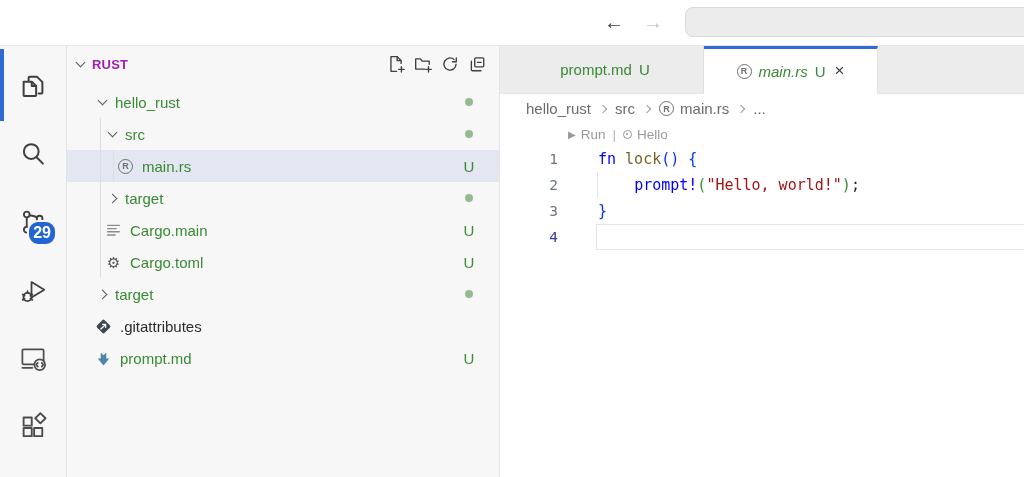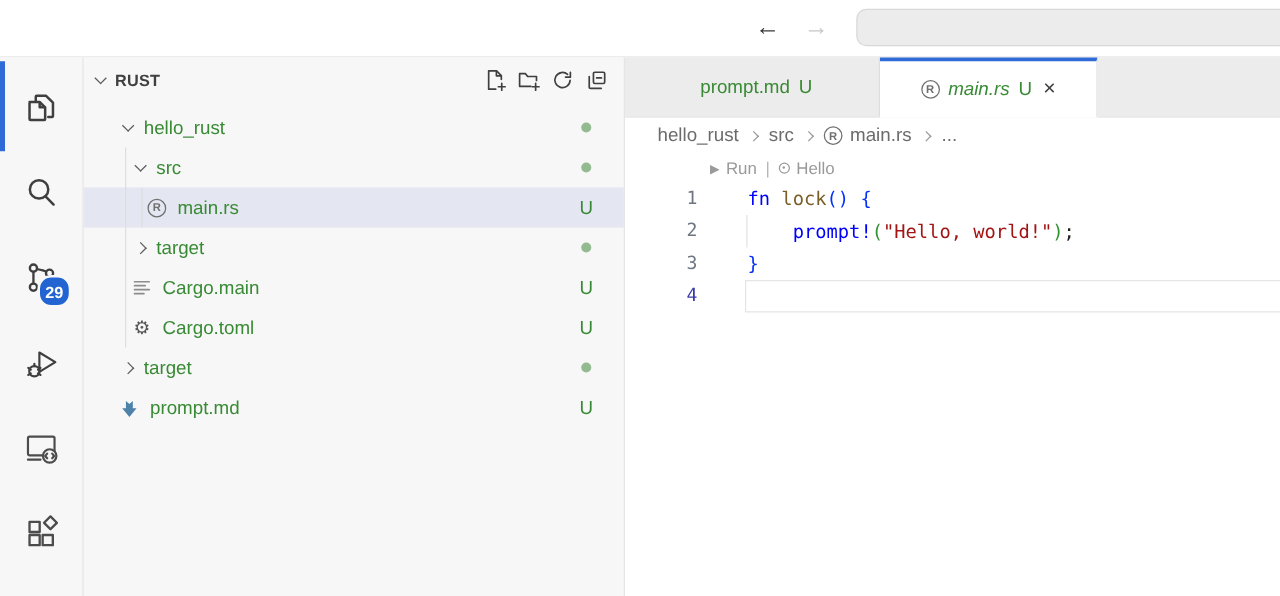--- a/index.html
+++ b/index.html
@@ -17,31 +17,31 @@
   
   .activitybar{position:absolute;left:0;top:46px;bottom:0;width:67px;background:#f7f7f7;
                border-right:1px solid #e3e3e3;box-sizing:border-box;padding-top:6px;}
   .ab-item{position:relative;width:100%;height:68px;display:flex;align-items:center;
            justify-content:center;color:#3f3f3f;}
   .ab-item .ico{width:30px;height:30px;display:block;}
   .ab-item.dim{color:#4c4c4c;}
   .ab-item.active::before{content:"";position:absolute;left:0;top:-3px;bottom:-1px;width:3.5px;
            background:var(--accent);}
   .ab-badge{position:absolute;right:9px;bottom:10px;min-width:15px;height:22px;padding:0 4px;
-            background:var(--badge);color:#fff;font-size:13px;font-weight:bold;
+            background:var(--badge);color:#fff;font-size:16px;font-weight:bold;
             border-radius:11px;display:flex;align-items:center;justify-content:center;
             border:2px solid #f7f7f7;}
   
   .sidebar{position:absolute;left:67px;top:46px;bottom:0;width:433px;background:#f7f7f7;
            border-right:1px solid #e5e5e5;box-sizing:border-box;font-size:15px;color:#2b2b2b;}
   .sb-header{height:44px;display:flex;align-items:center;padding-left:33px;position:relative;}
   .sb-title{font-size:13px;color:#474747;letter-spacing:.4px;}
   .sb-more{position:absolute;right:22px;top:6px;font-size:18px;color:#424242;letter-spacing:1px;}
   .section-row{height:36px;display:flex;align-items:center;padding-left:10px;position:relative;}
-  .section-label{font-size:13px;font-weight:bold;color:#404040;letter-spacing:.2px;margin-left:8px;}
+  .section-label{font-size:13px;font-weight:bold;color:#a21caf;letter-spacing:.2px;margin-left:8px;}
   .section-actions{position:absolute;right:13px;top:9px;display:flex;gap:9px;color:#3f3f3f;}
   .section-actions .ico{width:18px;height:18px;}
   .chev{display:inline-block;width:6px;height:6px;border-right:1.6px solid #5a5a5a;
         border-bottom:1.6px solid #5a5a5a;flex:none;}
   .chev.down{transform:rotate(45deg);margin-top:-3px;}
   .chev.right{transform:rotate(-45deg);}
   .tree{position:relative;padding-top:4px;}
   .row{height:32px;display:flex;align-items:center;position:relative;box-sizing:border-box;cursor:default;}
   .row.lvl1{padding-left:28px;} .row.lvl2{padding-left:38px;} .row.lvl3{padding-left:50px;}
   .row.selected{background:var(--selrow);}
@@ -243,20 +243,29 @@
       <div class="row lvl1">
         <span class="chevbox">
           <span class="chev right"></span>
         </span>
         <span class="lbl green">target</span>
         <span class="dot-badge"></span>
       </div>
       <div class="row lvl1">
         <span class="file-icon ">
           <svg class="ico" viewBox="0 0 16 16">
+            <rect x="3" y="3" width="10" height="10" rx="1.6" transform="rotate(45 8 8)" fill="#3e4650"></rect>
+            <path d="M5.6 10.4 10 6M10 6v2.8M10 6H7.2" stroke="#fff" stroke-width="1.2" fill="none" stroke-linecap="round"></path>
+          </svg>
+        </span>
+        <span class="lbl">.gitattributes</span>
+      </div>
+      <div class="row lvl1">
+        <span class="file-icon ">
+          <svg class="ico" viewBox="0 0 16 16">
             <path d="M8 14.6 2.6 8.1h2.8V2.6L8 4.9l2.6-2.3v5.5h2.8z" fill="#4d82ab"></path>
           </svg>
         </span>
         <span class="lbl green">prompt.md</span>
         <span class="u-badge">U</span>
       </div>
       <div class="guide" style="left: 33px; top: 36px; height: 160px;"></div>
       <div class="guide" style="left: 46px; top: 68px; height: 32px;"></div>
     </div>
 </aside>

